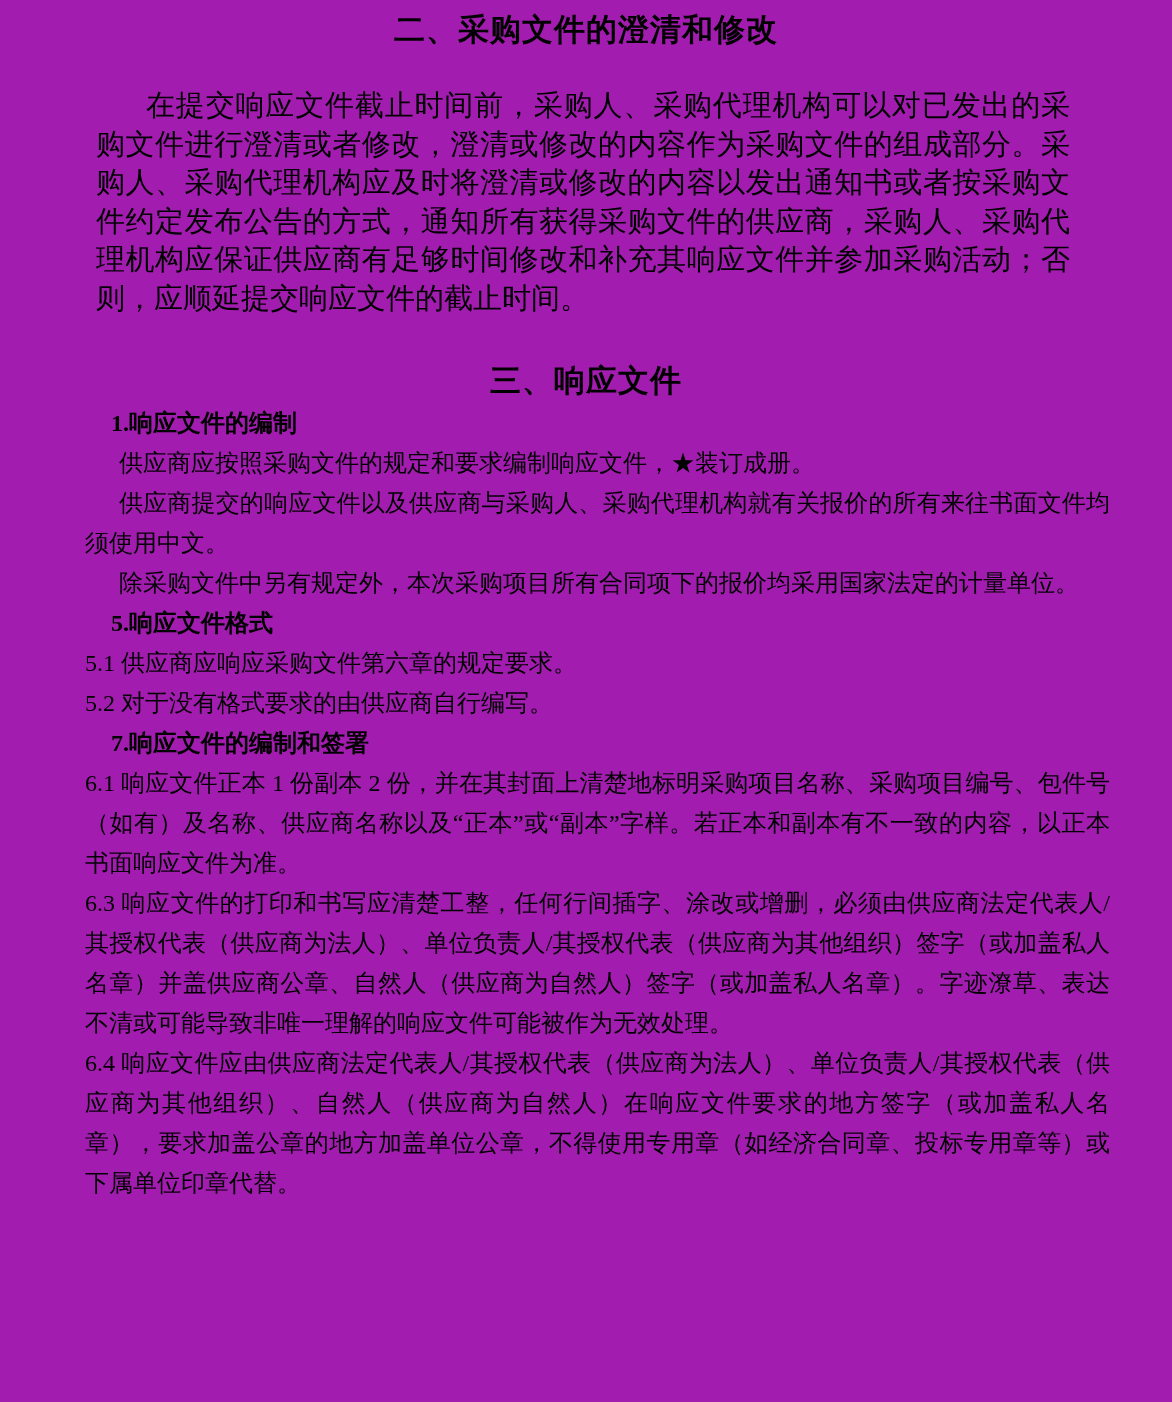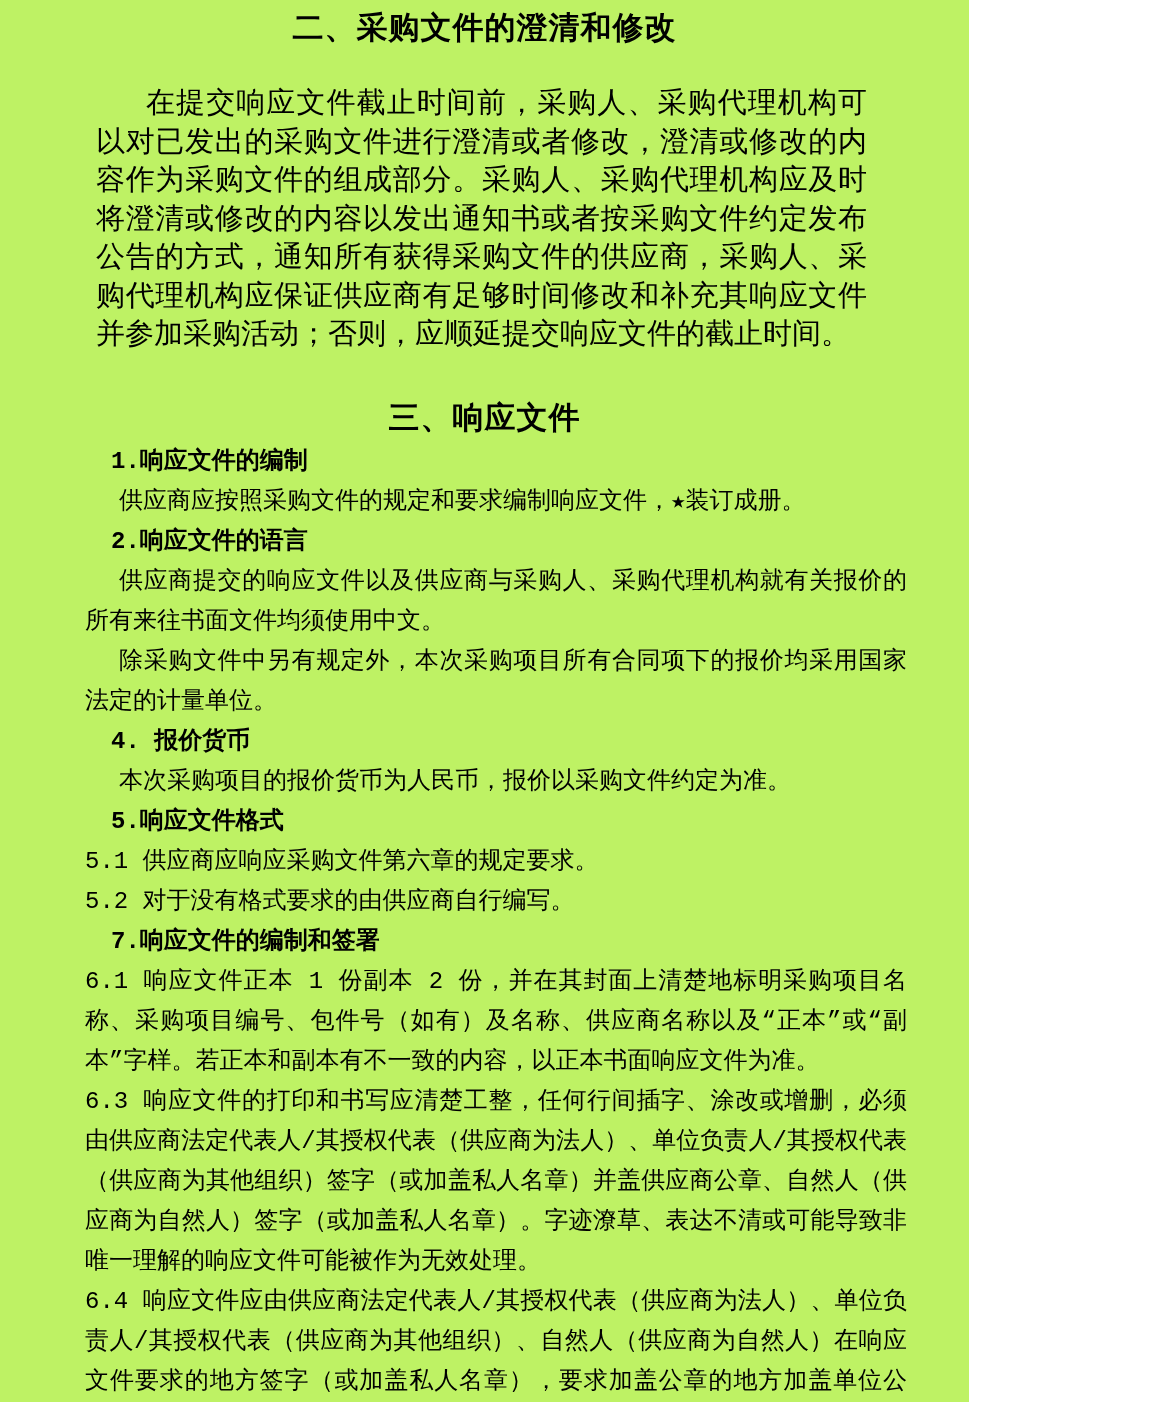--- a/index.html
+++ b/index.html
@@ -8,24 +8,23 @@
     background: #ffffff;
     color: #000000;
   }
   body {
     width: 1172px;
     height: 1402px;
     overflow: hidden;
     font-family: "Liberation Serif", "DejaVu Serif", serif;
   }
   .page {
-    width: 969px;
+    width: 1172px;
     height: 1402px;
-    background: #bef264;
-    font-family: Liberation Mono, monospace;
+    background: #a21caf;
   }
   h1, p, div {
     margin: 0;
     padding: 0;
   }
   .doc-title {
     font-size: 31px;
     line-height: 44px;
     font-weight: bold;
     text-align: center;
@@ -75,32 +74,27 @@
   <h1 class="doc-title title-sec3">三、响应文件</h1>
 
   <div class="clauses">
 
     <div class="clause">
       <div class="clause-heading">1.响应文件的编制</div>
       <p class="clause-para indent">供应商应按照采购文件的规定和要求编制响应文件，★装订成册。</p>
     </div>
 
     <div class="clause">
-      <div class="clause-heading">2.响应文件的语言</div>
       <p class="clause-para indent">供应商提交的响应文件以及供应商与采购人、采购代理机构就有关报价的所有来往书面文件均须使用中文。</p>
     </div>
 
     <div class="clause">
       <p class="clause-para indent">除采购文件中另有规定外，本次采购项目所有合同项下的报价均采用国家法定的计量单位。</p>
     </div>
 
-    <div class="clause">
-      <div class="clause-heading">4. 报价货币</div>
-      <p class="clause-para indent">本次采购项目的报价货币为人民币，报价以采购文件约定为准。</p>
-    </div>
 
     <div class="clause">
       <div class="clause-heading">5.响应文件格式</div>
       <p class="clause-para">5.1 供应商应响应采购文件第六章的规定要求。</p>
       <p class="clause-para">5.2 对于没有格式要求的由供应商自行编写。</p>
     </div>
 
     <div class="clause">
       <div class="clause-heading">7.响应文件的编制和签署</div>
       <p class="clause-para">6.1 响应文件正本 1 份副本 2 份，并在其封面上清楚地标明采购项目名称、采购项目编号、包件号（如有）及名称、供应商名称以及“正本”或“副本”字样。若正本和副本有不一致的内容，以正本书面响应文件为准。</p>

